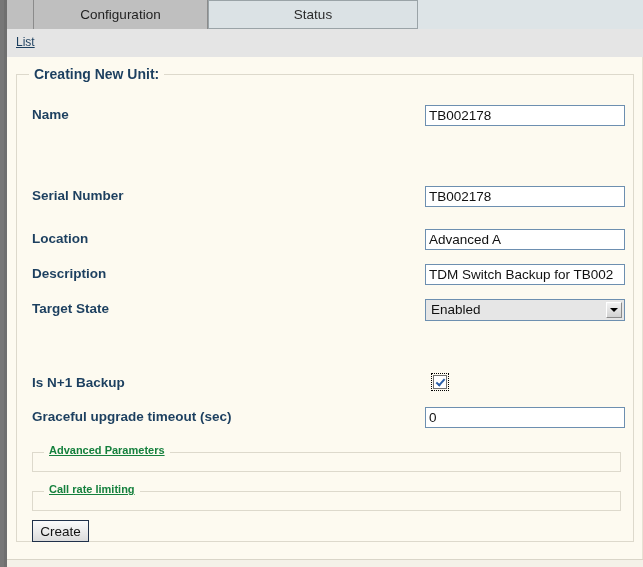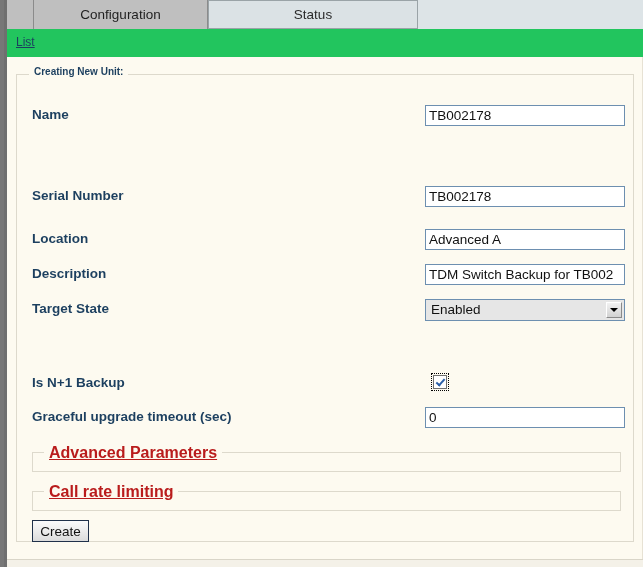--- a/index.html
+++ b/index.html
@@ -97,21 +97,21 @@
     border: 1px solid #9aa3a7;
     border-bottom: 1px solid #9aa3a7;
     color: #2b2b2b;
   }
 
   .toolbar {
     position: absolute;
     left: 0; top: 29px;
     width: 643px;
     height: 28px;
-    background: #22c55e;
+    background: #e5e5e5;
   }
   .crumb-link {
     position: absolute;
     left: 16px;
     top: 6px;
     font-size: 12px;
     color: #1c3f5f;
     text-decoration: underline;
     cursor: pointer;
   }
@@ -150,21 +150,21 @@
     top: 17px;
     width: 618px;
     height: 468px;
   }
   .fs-legend {
     position: absolute;
     top: -9px;
     left: 12px;
     padding: 0 5px;
     background: #fdfaf0;
-    font-size: 10px;
+    font-size: 14px;
     font-weight: bold;
     color: #1c3f5f;
     white-space: nowrap;
   }
 
   
   .row {
     position: absolute;
     left: 0;
     width: 100%;
@@ -287,23 +287,23 @@
     box-sizing: border-box;
     border: 1px solid #ddd9cc;
     background: transparent;
   }
   .fs-sub-legend {
     position: absolute;
     top: -9px;
     left: 11px;
     padding: 0 5px;
     background: #fdfaf0;
-    font-size: 16px;
+    font-size: 11px;
     font-weight: bold;
-    color: #b91c1c;
+    color: #15803d;
     text-decoration: underline;
     white-space: nowrap;
     cursor: pointer;
   }
 
   
   .btn {
     position: absolute;
     left: 15px;
     width: 57px;

